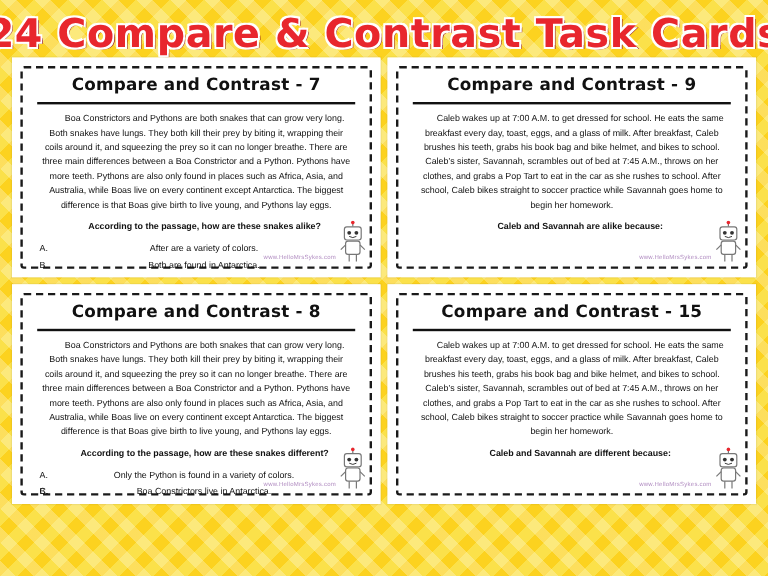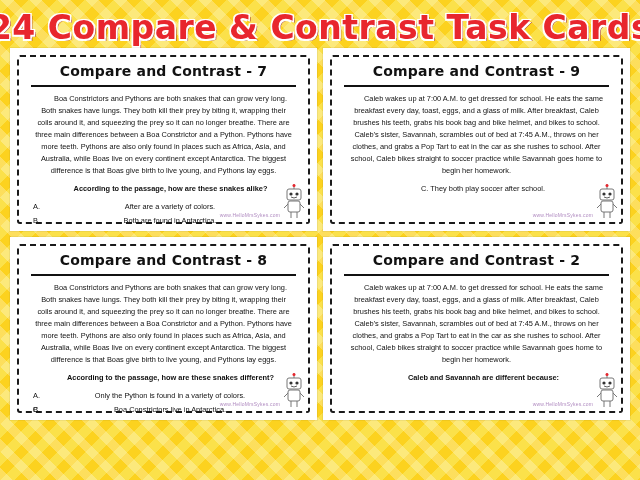--- a/index.html
+++ b/index.html
@@ -202,22 +202,22 @@
         <line x1="8" y1="28" x2="8" y2="34" stroke="#777" stroke-width="1"></line>
         <line x1="14" y1="28" x2="14" y2="34" stroke="#777" stroke-width="1"></line>
       </svg>
     </div>
 
     <div class="card">
       <div class="card-title">Compare and Contrast - 9</div>
       <div class="card-rule"></div>
       <div class="card-body">
         <p>Caleb wakes up at 7:00 A.M. to get dressed for school. He eats the same breakfast every day, toast, eggs, and a glass of milk. After breakfast, Caleb brushes his teeth, grabs his book bag and bike helmet, and bikes to school. Caleb's sister, Savannah, scrambles out of bed at 7:45 A.M., throws on her clothes, and grabs a Pop Tart to eat in the car as she rushes to school. After school, Caleb bikes straight to soccer practice while Savannah goes home to begin her homework.</p>
+        <p class="q-label">Caleb and Savannah are alike because:</p>
         <ul class="choices">
-          <li><span>C. They both play soccer after school.</span></li>
         </ul>
       </div>
       <div class="credit">www.HelloMrsSykes.com</div>
       <svg class="mascot" viewBox="0 0 22 36">
         <line x1="11" y1="0" x2="11" y2="5" stroke="#777" stroke-width="1"></line>
         <circle cx="11" cy="1.5" r="1.5" fill="#e8262d"></circle>
         <rect x="4" y="5" width="14" height="11" rx="2" fill="#fff" stroke="#777" stroke-width="1"></rect>
         <circle cx="8" cy="10" r="1.6" fill="#333"></circle>
         <circle cx="14" cy="10" r="1.6" fill="#333"></circle>
         <path d="M8 13 Q11 15 14 13" stroke="#333" stroke-width="0.8" fill="none"></path>
@@ -251,21 +251,21 @@
         <path d="M8 13 Q11 15 14 13" stroke="#333" stroke-width="0.8" fill="none"></path>
         <rect x="5" y="17" width="12" height="11" rx="2" fill="#fff" stroke="#777" stroke-width="1"></rect>
         <line x1="5" y1="20" x2="1" y2="24" stroke="#777" stroke-width="1"></line>
         <line x1="17" y1="20" x2="21" y2="24" stroke="#777" stroke-width="1"></line>
         <line x1="8" y1="28" x2="8" y2="34" stroke="#777" stroke-width="1"></line>
         <line x1="14" y1="28" x2="14" y2="34" stroke="#777" stroke-width="1"></line>
       </svg>
     </div>
 
     <div class="card">
-      <div class="card-title">Compare and Contrast - 2</div>
+      <div class="card-title">Compare and Contrast - 15</div>
       <div class="card-rule"></div>
       <div class="card-body">
         <p>Caleb wakes up at 7:00 A.M. to get dressed for school. He eats the same breakfast every day, toast, eggs, and a glass of milk. After breakfast, Caleb brushes his teeth, grabs his book bag and bike helmet, and bikes to school. Caleb's sister, Savannah, scrambles out of bed at 7:45 A.M., throws on her clothes, and grabs a Pop Tart to eat in the car as she rushes to school. After school, Caleb bikes straight to soccer practice while Savannah goes home to begin her homework.</p>
         <p class="q-label">Caleb and Savannah are different because:</p>
       </div>
       <div class="credit">www.HelloMrsSykes.com</div>
       <svg class="mascot" viewBox="0 0 22 36">
         <line x1="11" y1="0" x2="11" y2="5" stroke="#777" stroke-width="1"></line>
         <circle cx="11" cy="1.5" r="1.5" fill="#e8262d"></circle>
         <rect x="4" y="5" width="14" height="11" rx="2" fill="#fff" stroke="#777" stroke-width="1"></rect>

